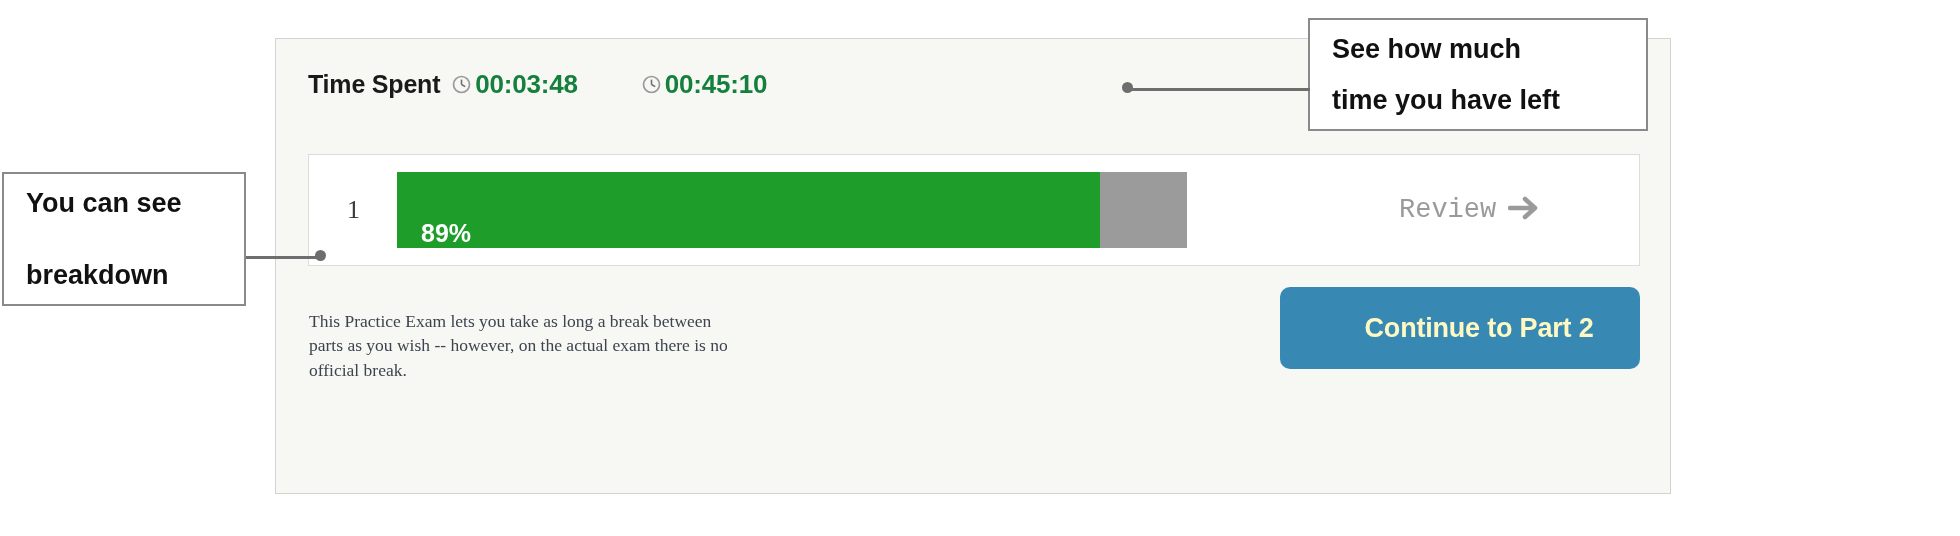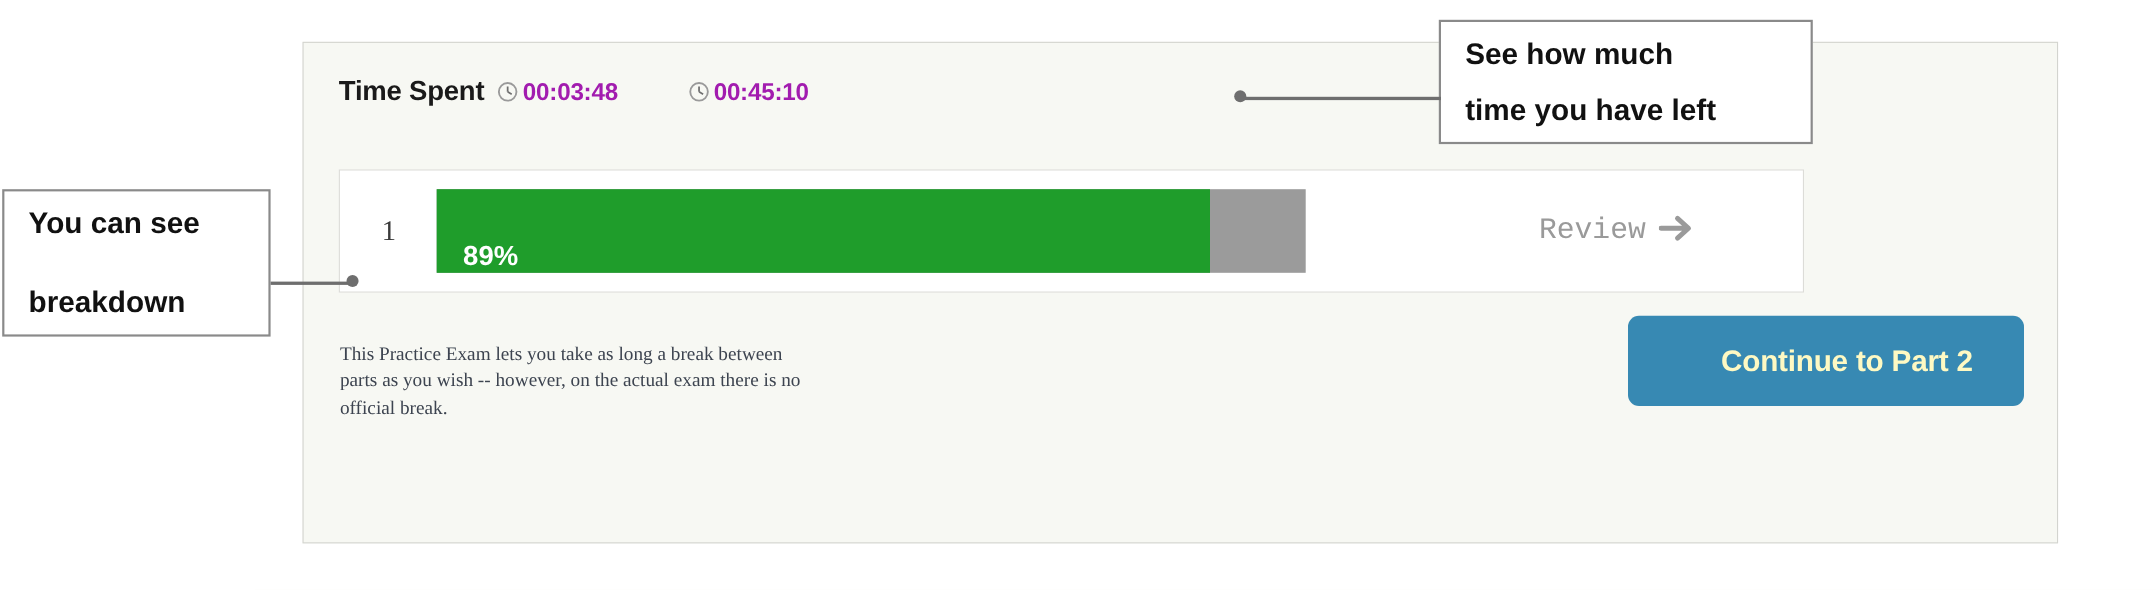--- a/index.html
+++ b/index.html
@@ -13,21 +13,21 @@
     position: relative;
     font-family: "Liberation Sans", sans-serif;
     overflow: hidden;
   }
 
   
   #exam-card {
     position: absolute;
     left: 275px;
     top: 38px;
-    width: 1596px;
+    width: 1396px;
     height: 456px;
     background: #f7f8f3;
     border: 1px solid #d3d4cf;
     box-sizing: border-box;
   }
 
   
   #timer-row {
     position: absolute;
     left: 32px;
@@ -40,23 +40,23 @@
     display: flex;
     align-items: center;
   }
   .timer-label {
     font-size: 25px;
     font-weight: bold;
     color: #1a1a1a;
     letter-spacing: -0.2px;
   }
   .timer-value {
-    font-size: 22px;
-    font-weight: bold;
-    color: #a21caf;
+    font-size: 26px;
+    font-weight: bold;
+    color: #15803d;
     letter-spacing: -0.2px;
   }
   .clock-icon {
     display: inline-block;
     width: 19px;
     height: 19px;
     margin: 0 4px 0 12px;
     flex: none;
   }
   #timer-gap { width: 52px; }

